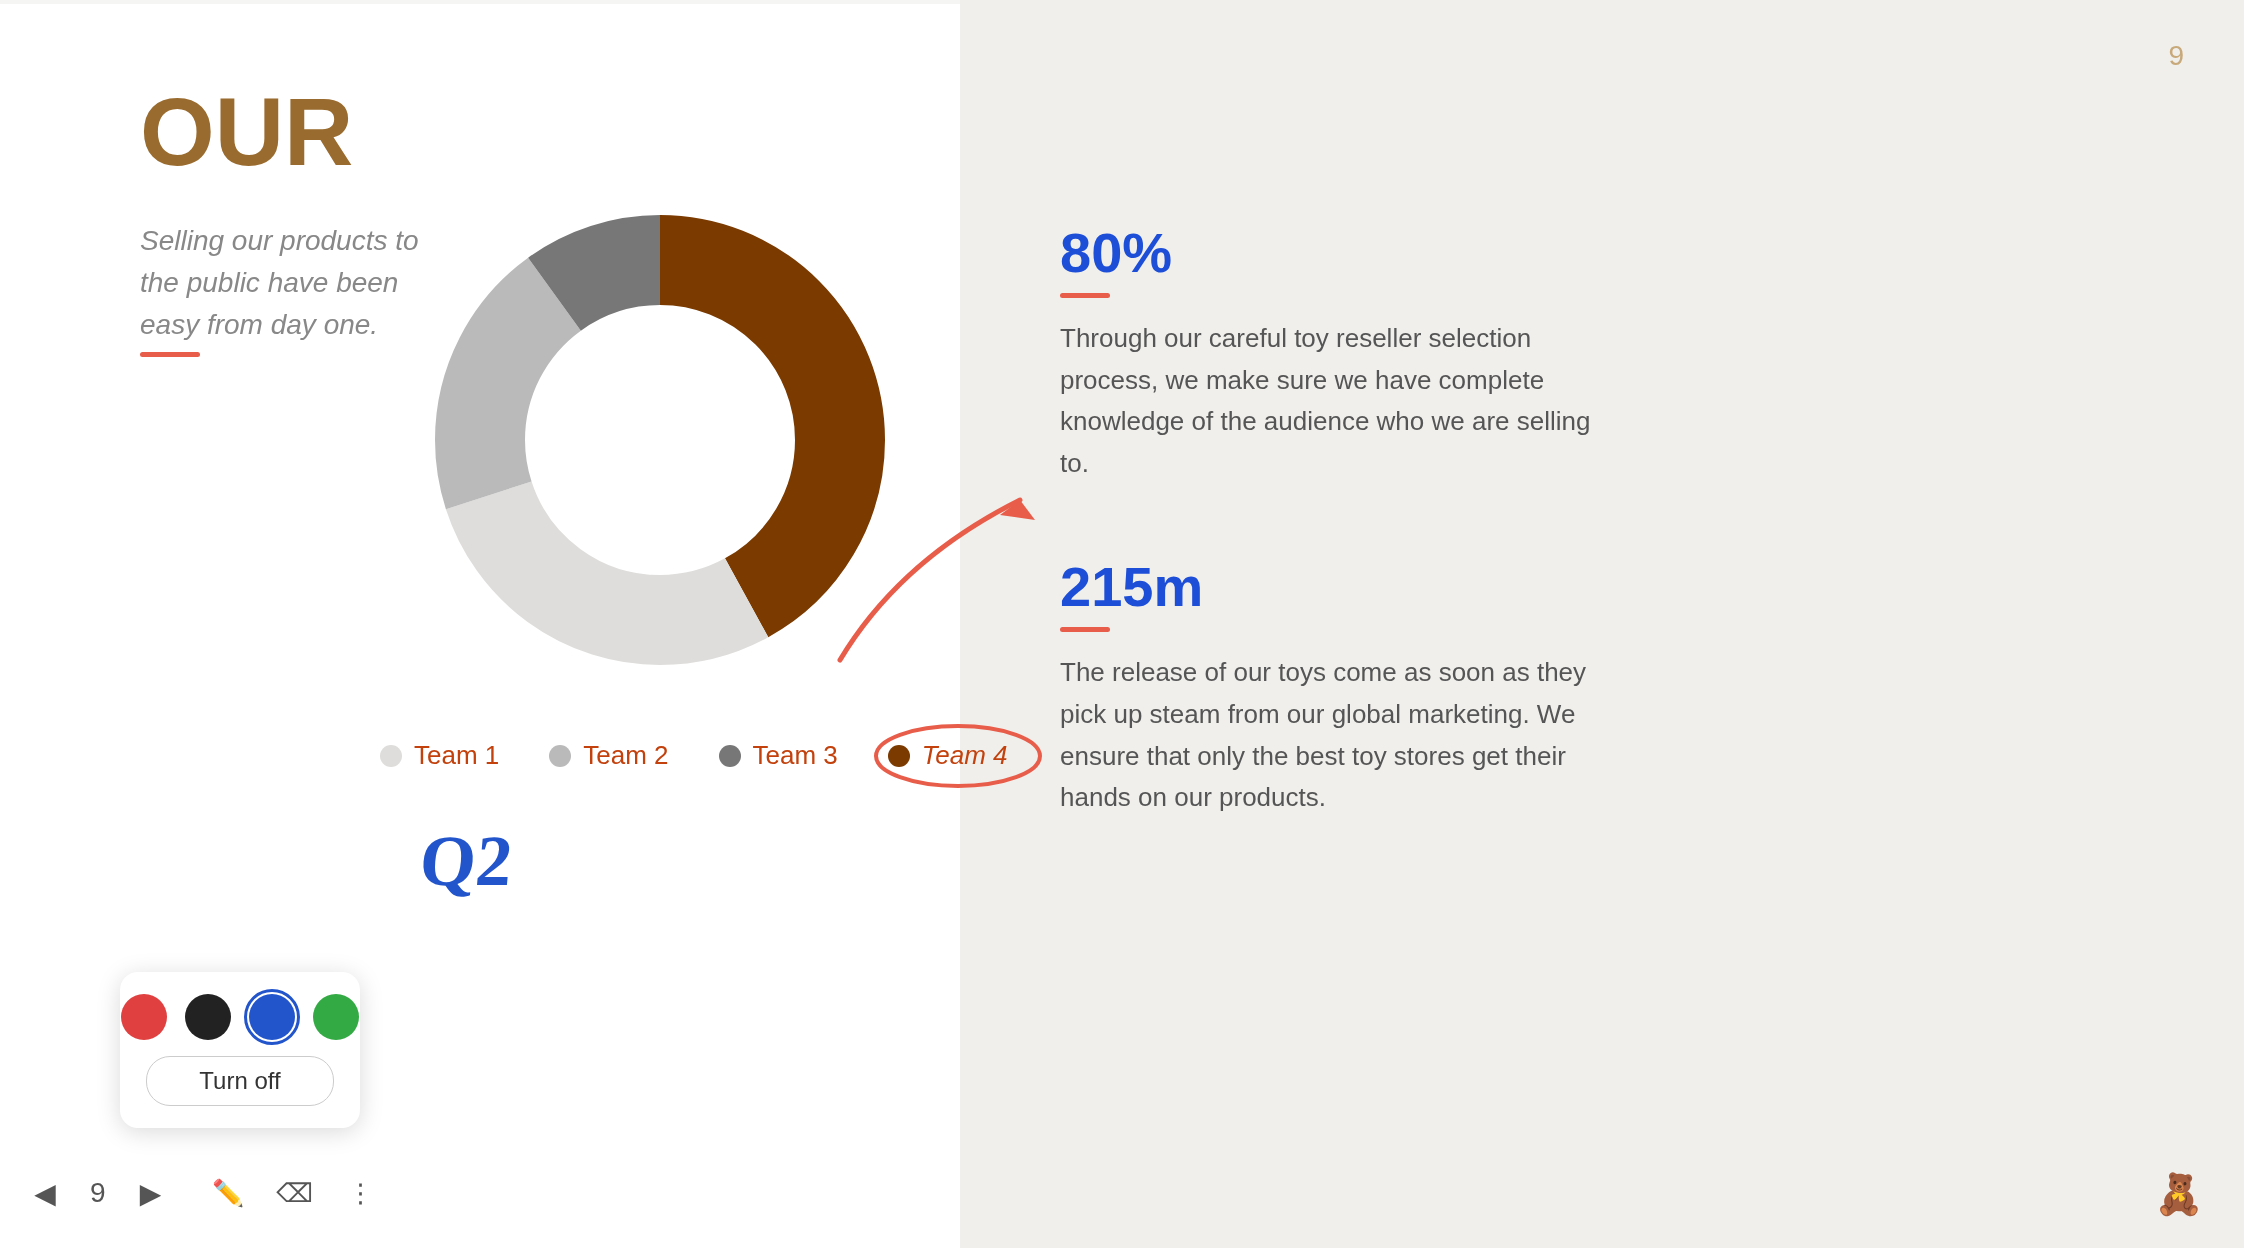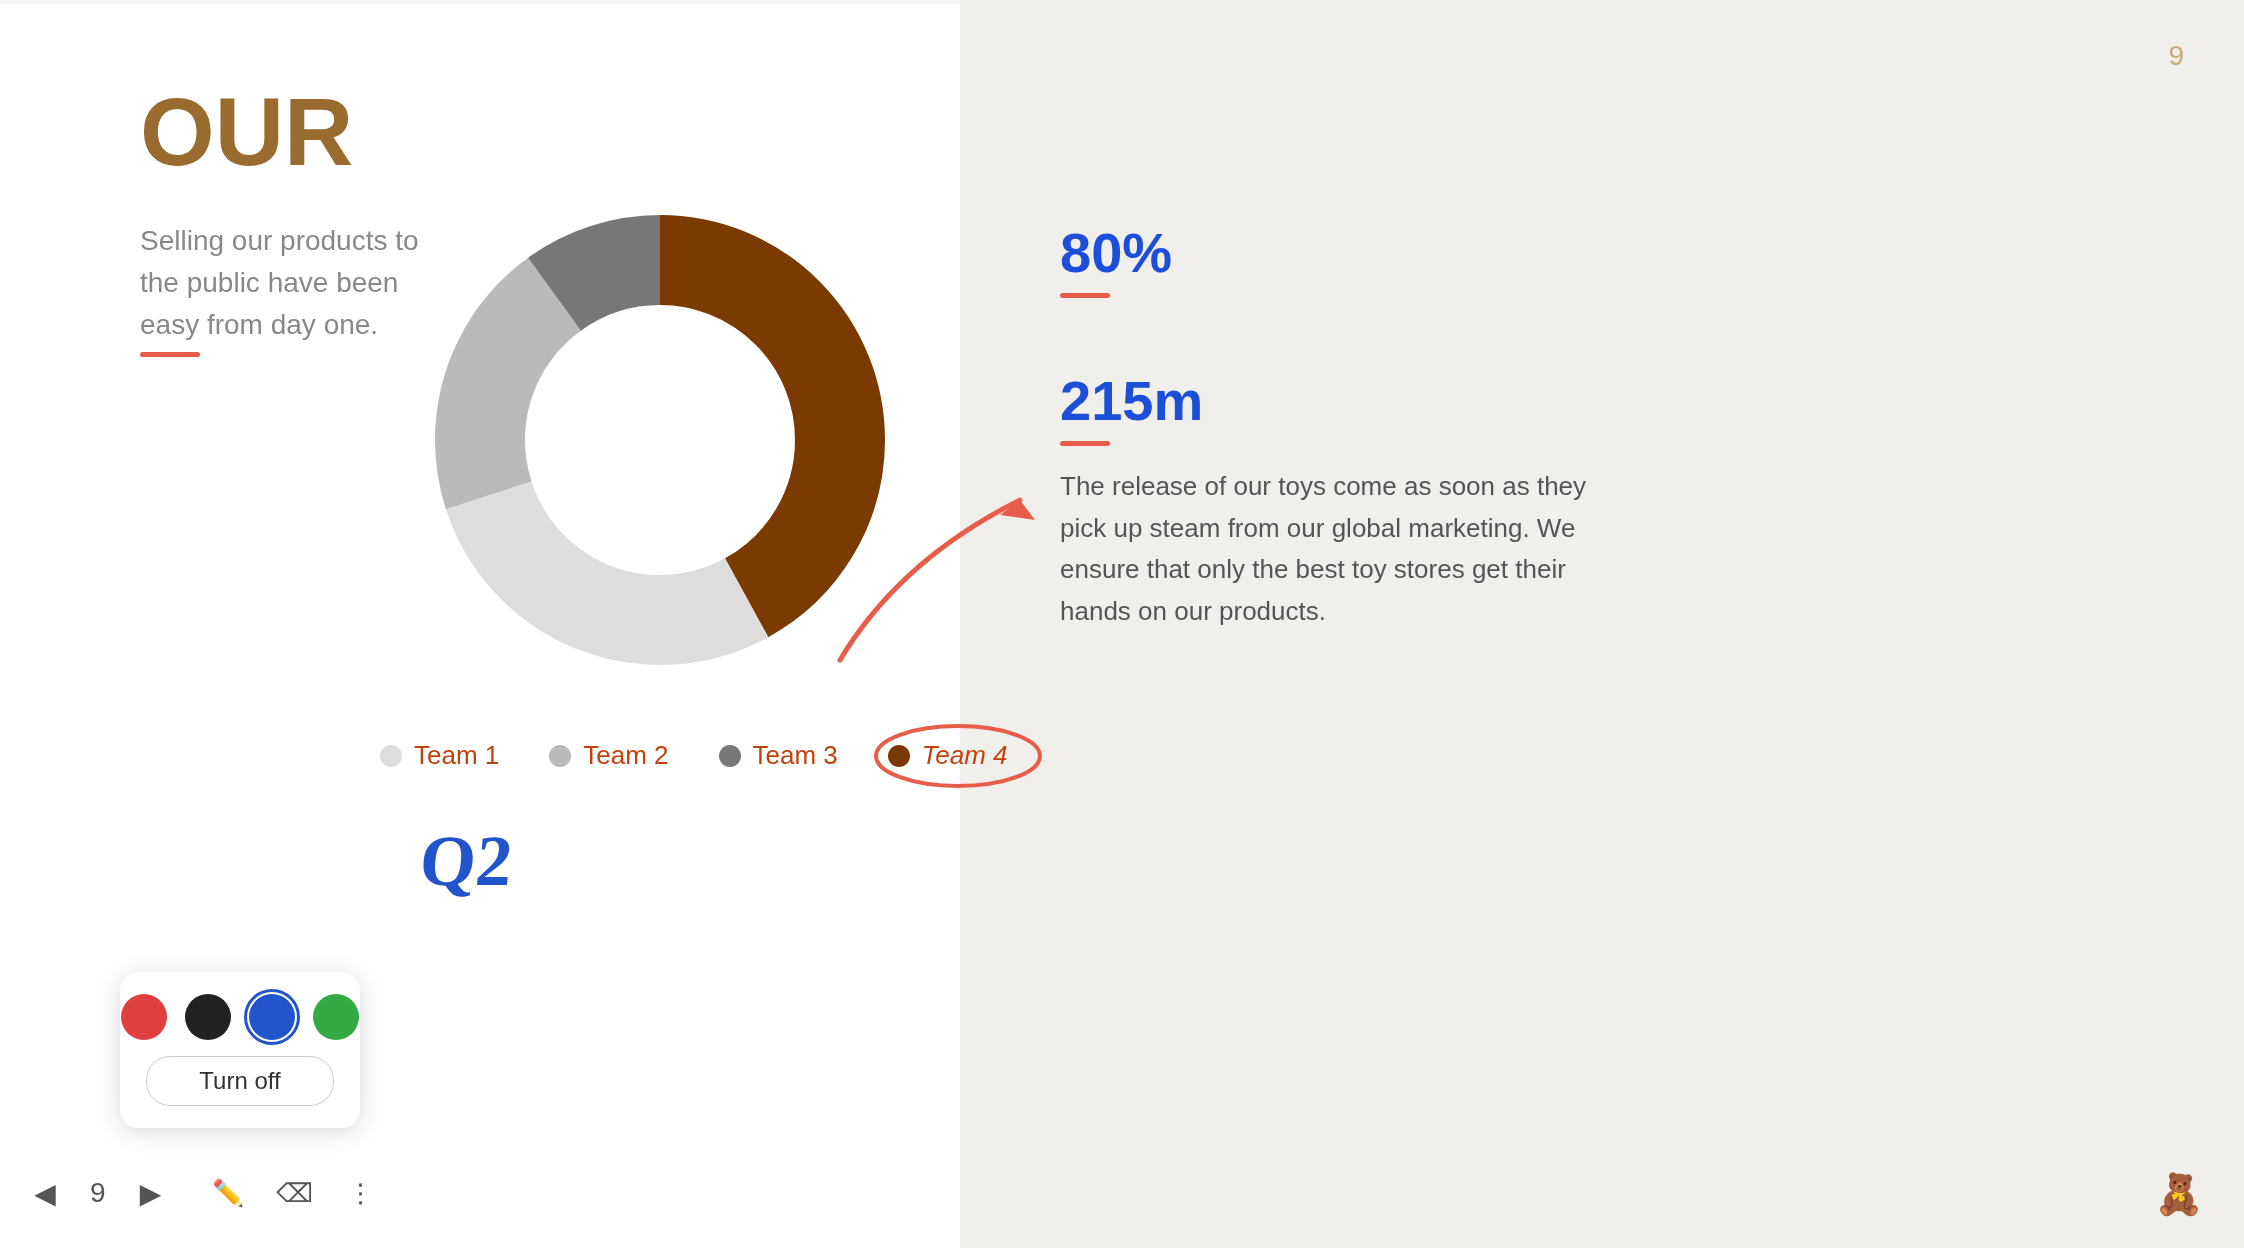--- a/index.html
+++ b/index.html
@@ -50,20 +50,21 @@
       margin-bottom: 40px;
     }
 
     .subtitle-text {
       color: #888;
       font-size: 28px;
       line-height: 1.5;
       max-width: 320px;
       font-family: sans-serif;
       font-weight: 400;
+      font-style: italic;
     }
 
     .red-underline {
       width: 60px;
       height: 5px;
       background: #e85d4a;
       border-radius: 3px;
       margin-top: 6px;
       margin-bottom: 50px;
     }
@@ -274,20 +275,21 @@
   <p class="subtitle-text">Selling our products to the public have been easy from day one.</p>
   <div class="red-underline"></div>
 </div>
 
 <div class="right-panel">
   <div class="page-number-right">9</div>
 
   <div class="stat-block">
     <div class="stat-number">80%</div>
     <div class="stat-underline"></div>
+    <p class="stat-desc">Through our careful toy reseller selection process, we make sure we have complete knowledge of the audience who we are selling to.</p>
   </div>
 
   <div class="stat-block" style="margin-top: 40px;">
     <div class="stat-number">215m</div>
     <div class="stat-underline"></div>
     <p class="stat-desc">The release of our toys come as soon as they pick up steam from our global marketing. We ensure that only the best toy stores get their hands on our products.</p>
   </div>
 
   <div class="bottom-right-icon">🧸</div>
 </div>

